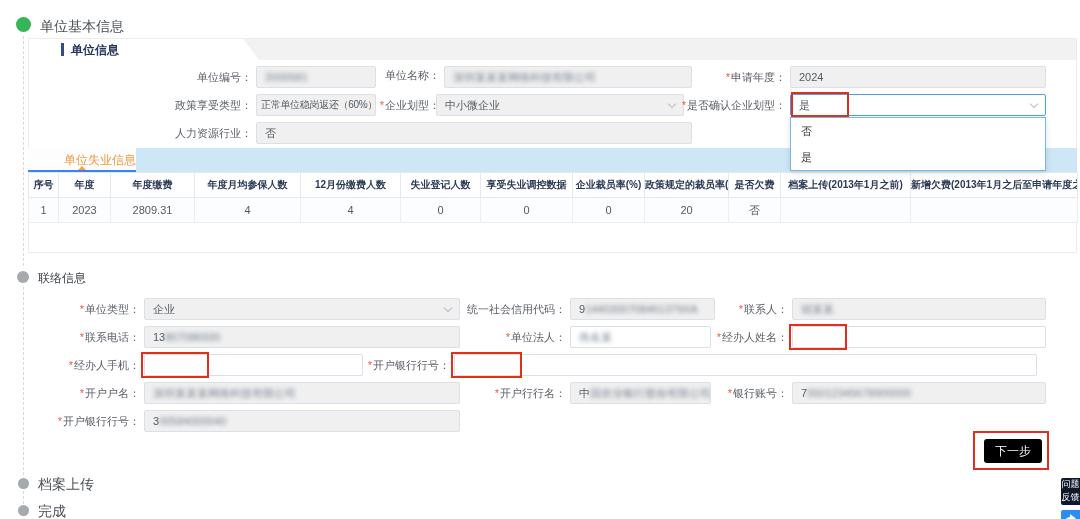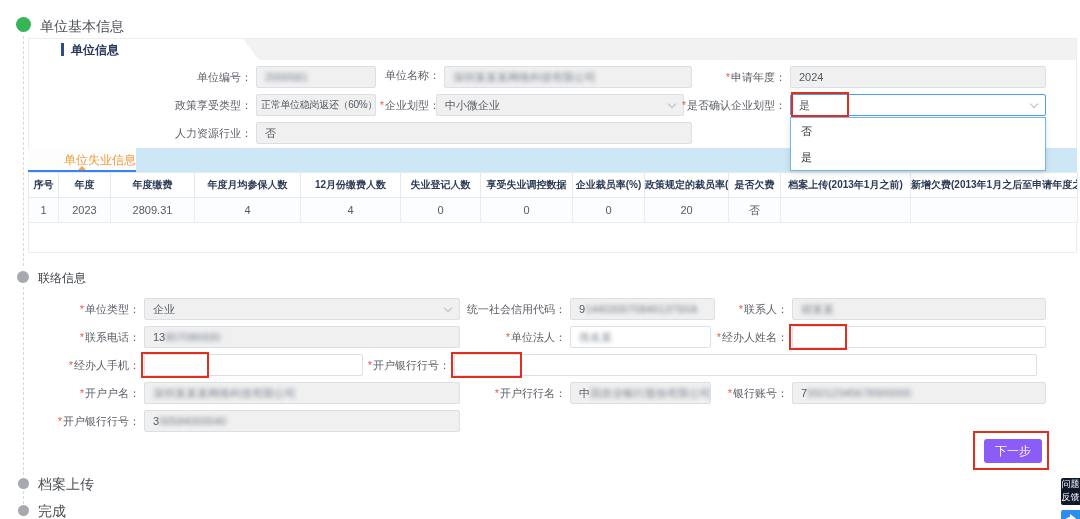--- a/index.html
+++ b/index.html
@@ -44,21 +44,21 @@
   .tbl-caret { position:absolute; left:50px; top:18px; width:0; height:0;
     border-left:4px solid transparent; border-right:4px solid transparent; border-bottom:4px solid #f5a340; }
   table { border-collapse:collapse; table-layout:fixed; width:1049px; background:#fff; }
   th { height:25px; font-size:10px; font-weight:bold; color:#2b3a55; border:1px solid #e4e9ee;
     white-space:nowrap; overflow:hidden; text-align:center; background:#ffffff; }
   td { height:25px; font-size:11px; color:#555b61; border:1px solid #e9eef3; text-align:center;
     background:#fcfdfe; white-space:nowrap; overflow:hidden; }
   
   .sec-title { position:absolute; font-size:12px; color:#3c4146; }
   
-  .next-btn { position:absolute; left:984px; top:439px; width:58px; height:24px; background:#8b5cf6;
+  .next-btn { position:absolute; left:984px; top:439px; width:58px; height:24px; background:#000000;
     color:#fff; font-size:12px; line-height:24px; text-align:center; border-radius:3px; cursor:pointer; }
   
   .fb { position:absolute; left:1061px; top:478px; width:19px; height:27px; background:#0f172a;
     color:#fff; font-size:9px; line-height:13px; text-align:center; border-radius:2px 0 0 2px; cursor:pointer; }
   .fb2 { position:absolute; left:1061px; top:510px; width:19px; height:14px; background:#2d8cf0;
     border-radius:2px 0 0 2px; cursor:pointer; text-align:center; }
 </style>
 </head>
 <body>
 

